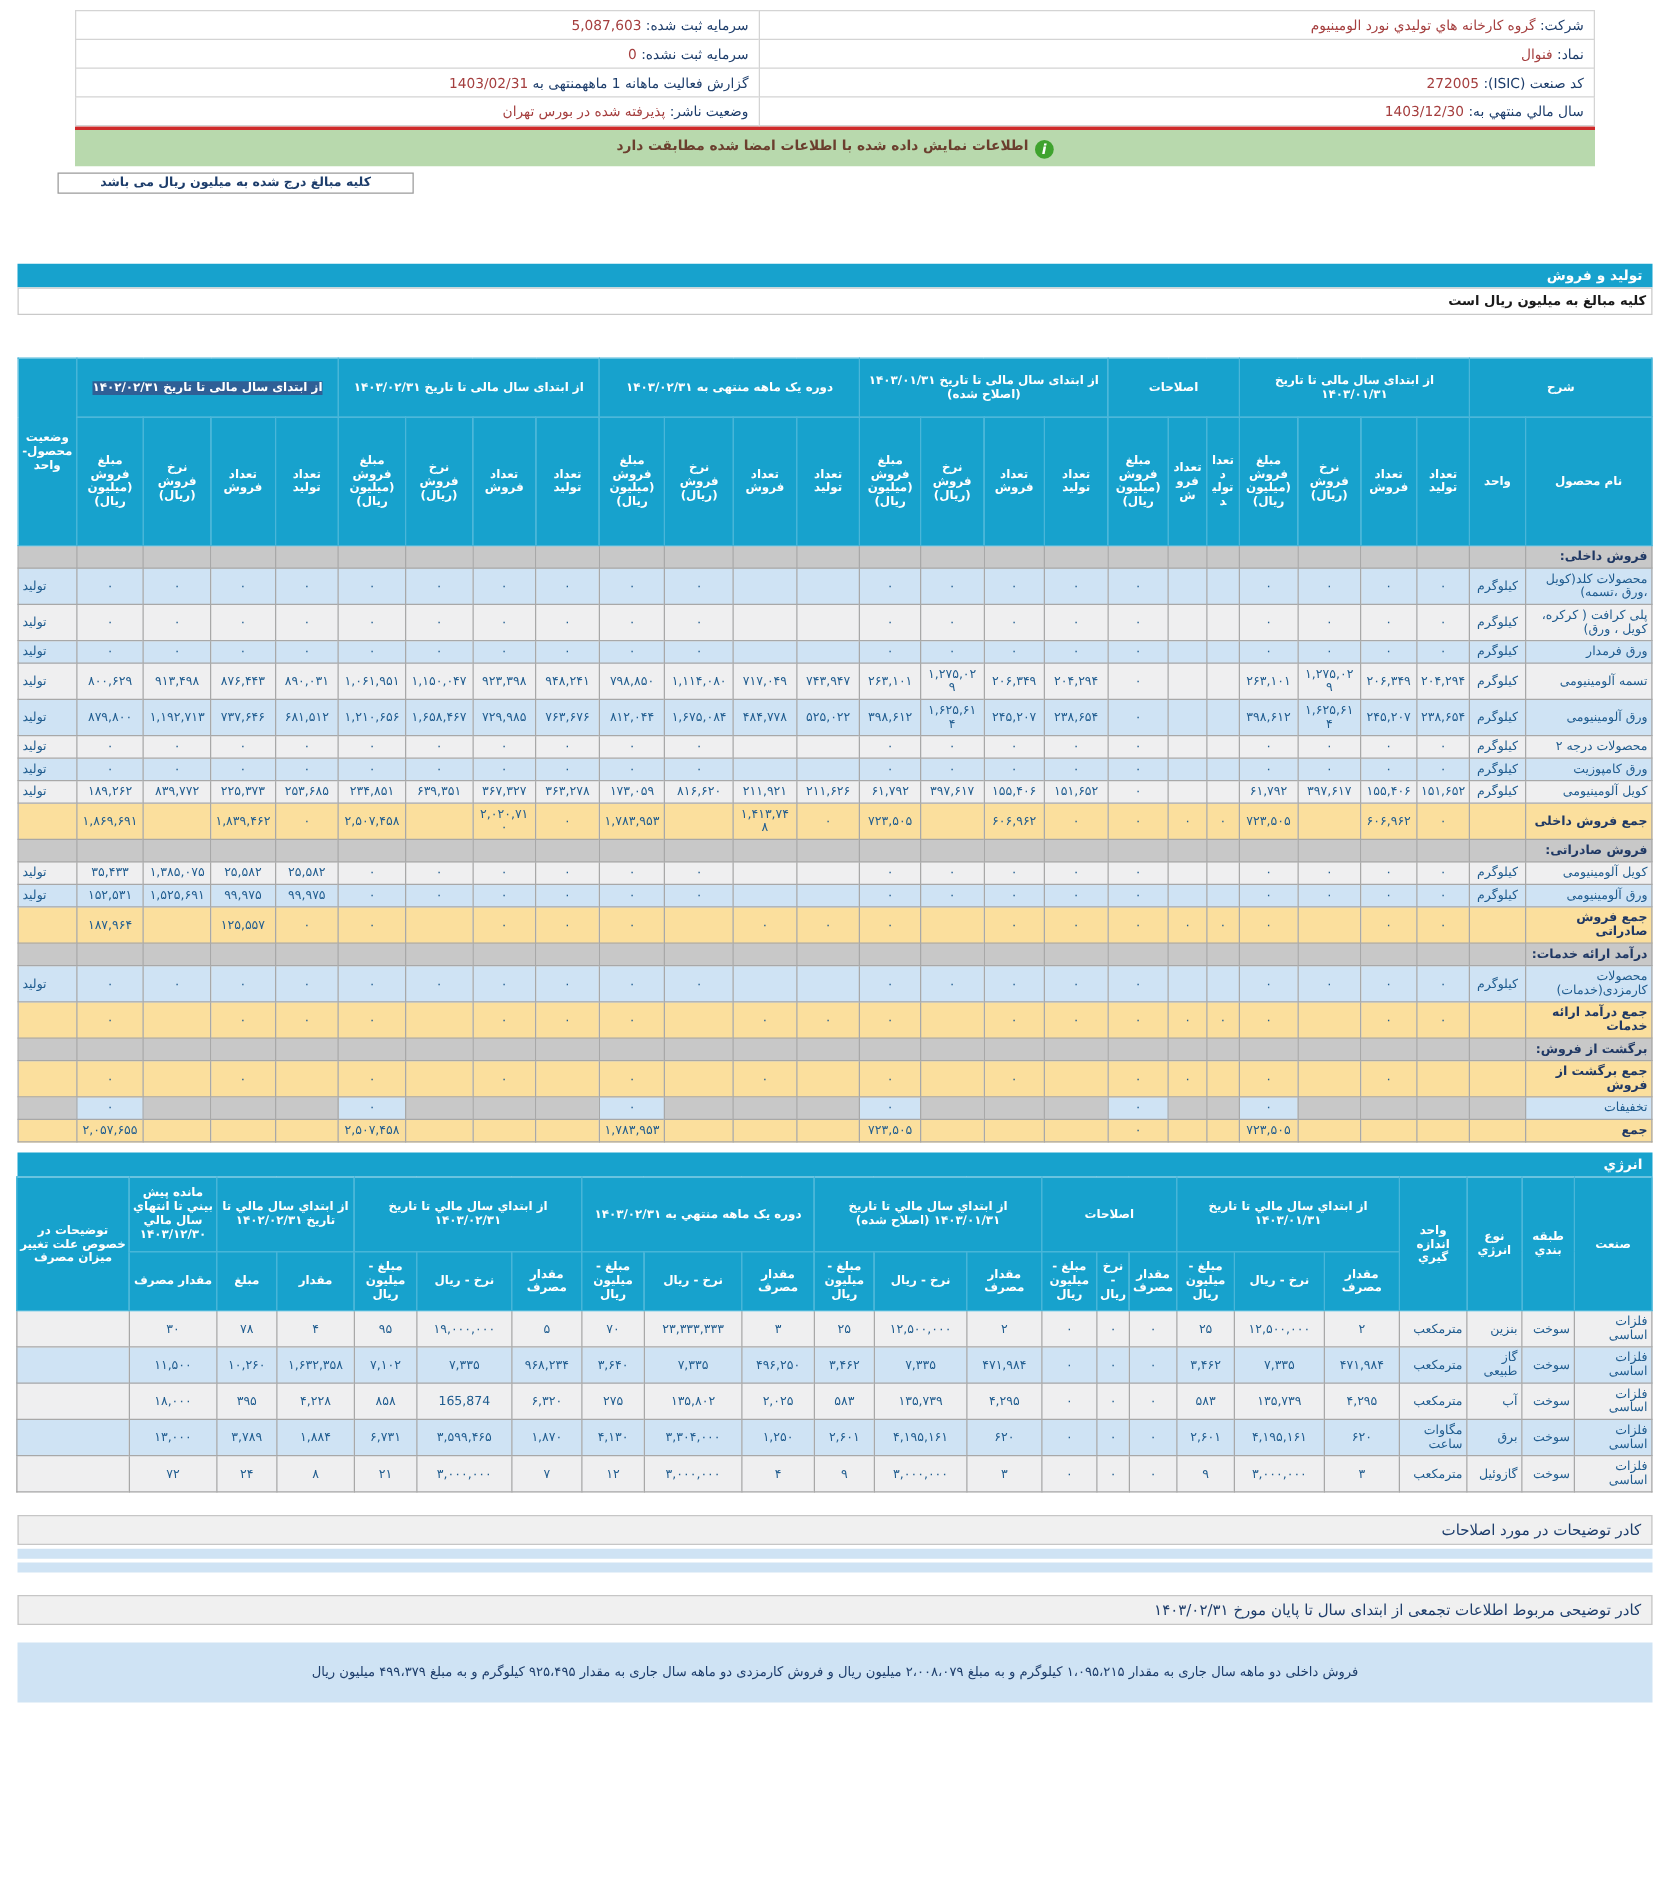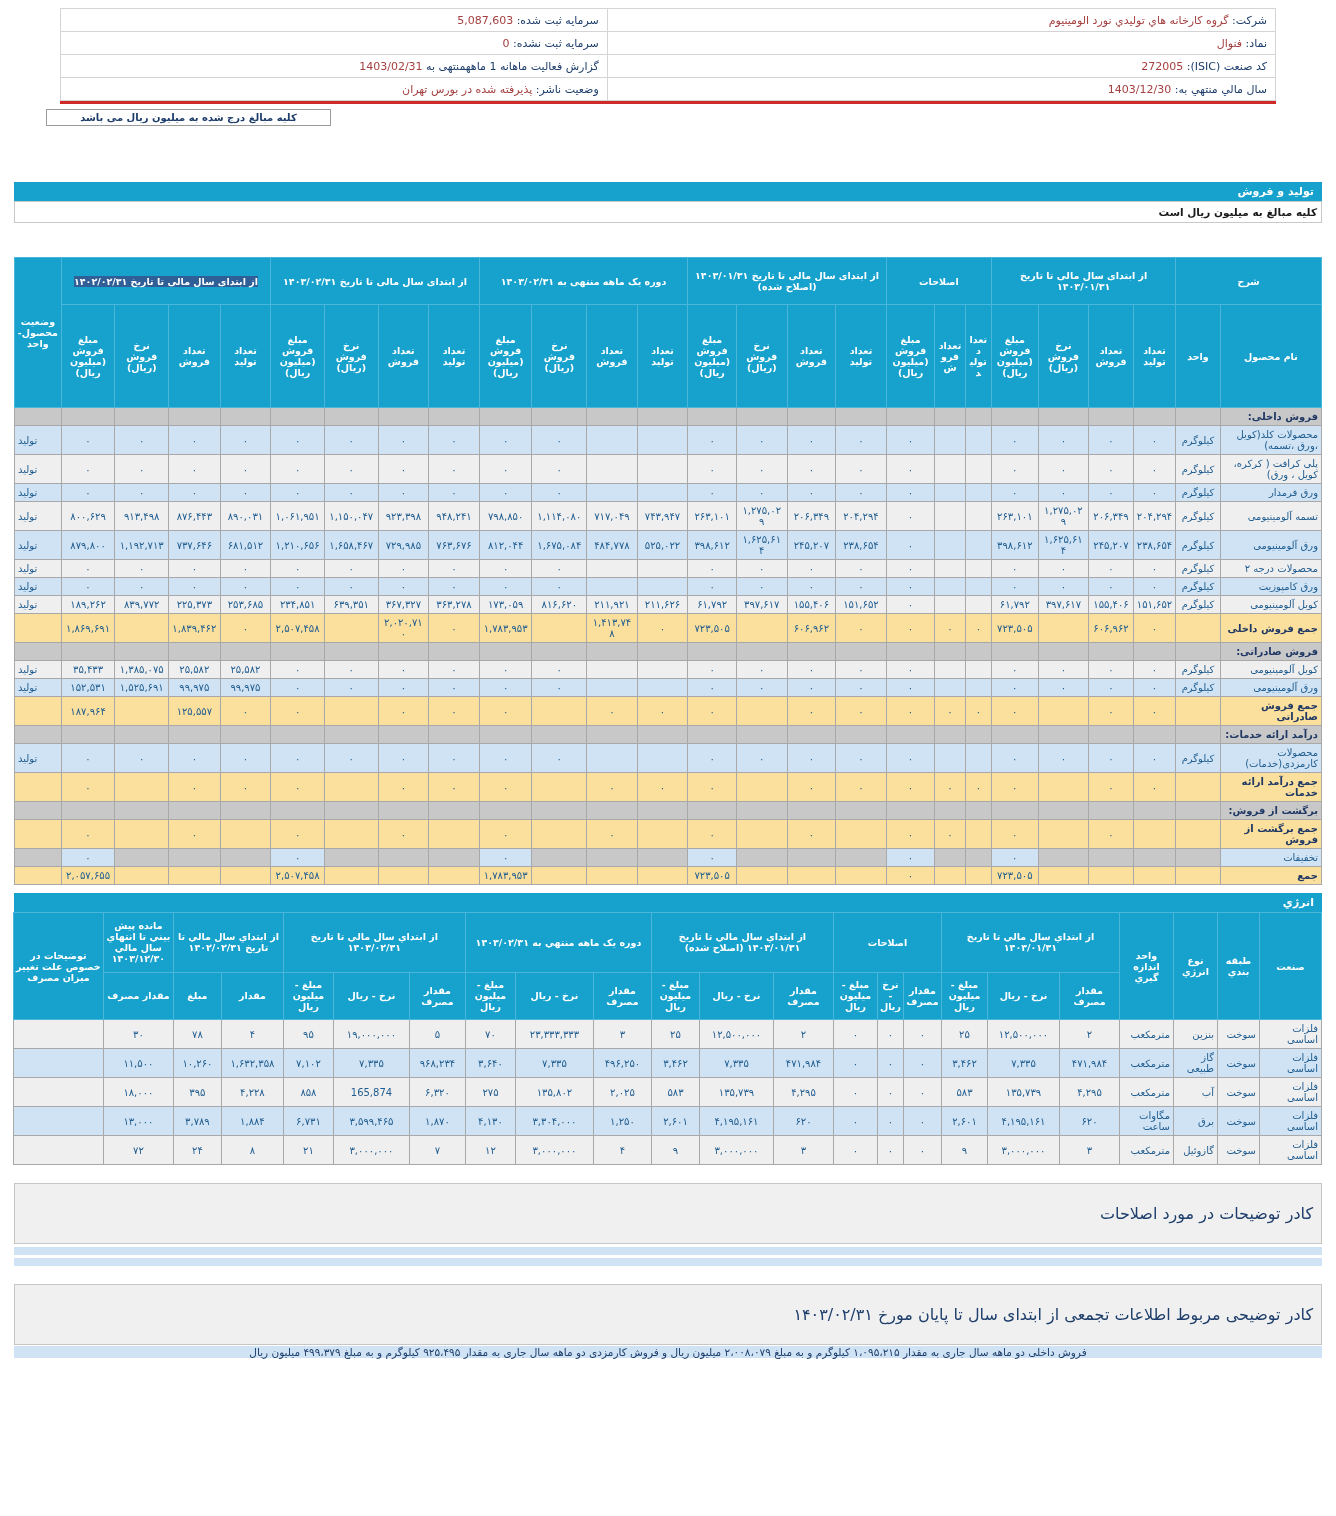--- a/index.html
+++ b/index.html
@@ -29,23 +29,23 @@
   td.name{text-align:right;}
   td.st{font-size:9px;text-align:left;}
   .t-blue{background:#cfe3f4;}
   .t-gray{background:#efeff0;}
   .t-yellow{background:#fbdf9d;}
   .t-sec{background:#c8c8c8;}
   .sec-label{font-weight:bold;color:#1f3864;}
   .hl{background:#2f5f96;}
   
   .notes{margin:12px 14px 20px 14px;}
-  .note-bar{border:1px solid #c6c6c6;background:#f0f0f0;color:#1d3d6b;font-size:16px;padding:20px 8px;margin-top:18px;}
+  .note-bar{border:1px solid #c6c6c6;background:#f0f0f0;color:#1d3d6b;font-size:12px;padding:4px 8px;margin-top:18px;}
   .note-strip{height:8px;background:#cfe3f4;margin-top:3px;}
-  .note-final{background:#cfe3f4;color:#1d3d6b;font-size:10.5px;text-align:center;padding:0 4px;margin-top:1px;}
+  .note-final{background:#cfe3f4;color:#1d3d6b;font-size:10.5px;text-align:center;padding:18px 4px;margin-top:14px;}
 </style>
 </head>
 <body>
 
 <div class="page">
 
   <div class="info-wrap">
     <table class="info">
         <tbody>
           <tr>
@@ -61,20 +61,23 @@
        <td style="width:45%"><span class="lab">گزارش فعالیت ماهانه 1 ماههمنتهی به</span> <span class="val">1403/02/31</span></td>
      </tr>
           <tr>
        <td style="width:55%"><span class="lab">سال مالي منتهي به:</span> <span class="val">1403/12/30</span></td>
        <td style="width:45%"><span class="lab">وضعيت ناشر:</span> <span class="val">پذيرفته شده در بورس تهران</span></td>
      </tr>
         </tbody>
       </table>
   </div>
 
+  <div class="green-bar">
+    <span class="icon-info">i</span><span>اطلاعات نمایش داده شده با اطلاعات امضا شده مطابقت دارد</span>
+  </div>
 
   <div class="amounts-wrap">
     <div class="amounts-box">کلیه مبالغ درج شده به میلیون ریال می باشد</div>
   </div>
 
   <div class="sec-bar bar-prod">تولید و فروش</div>
   <div class="units-row">کلیه مبالغ به میلیون ریال است</div>
 
   <div class="main-wrap">
     <table class="grid" id="prod-table">

